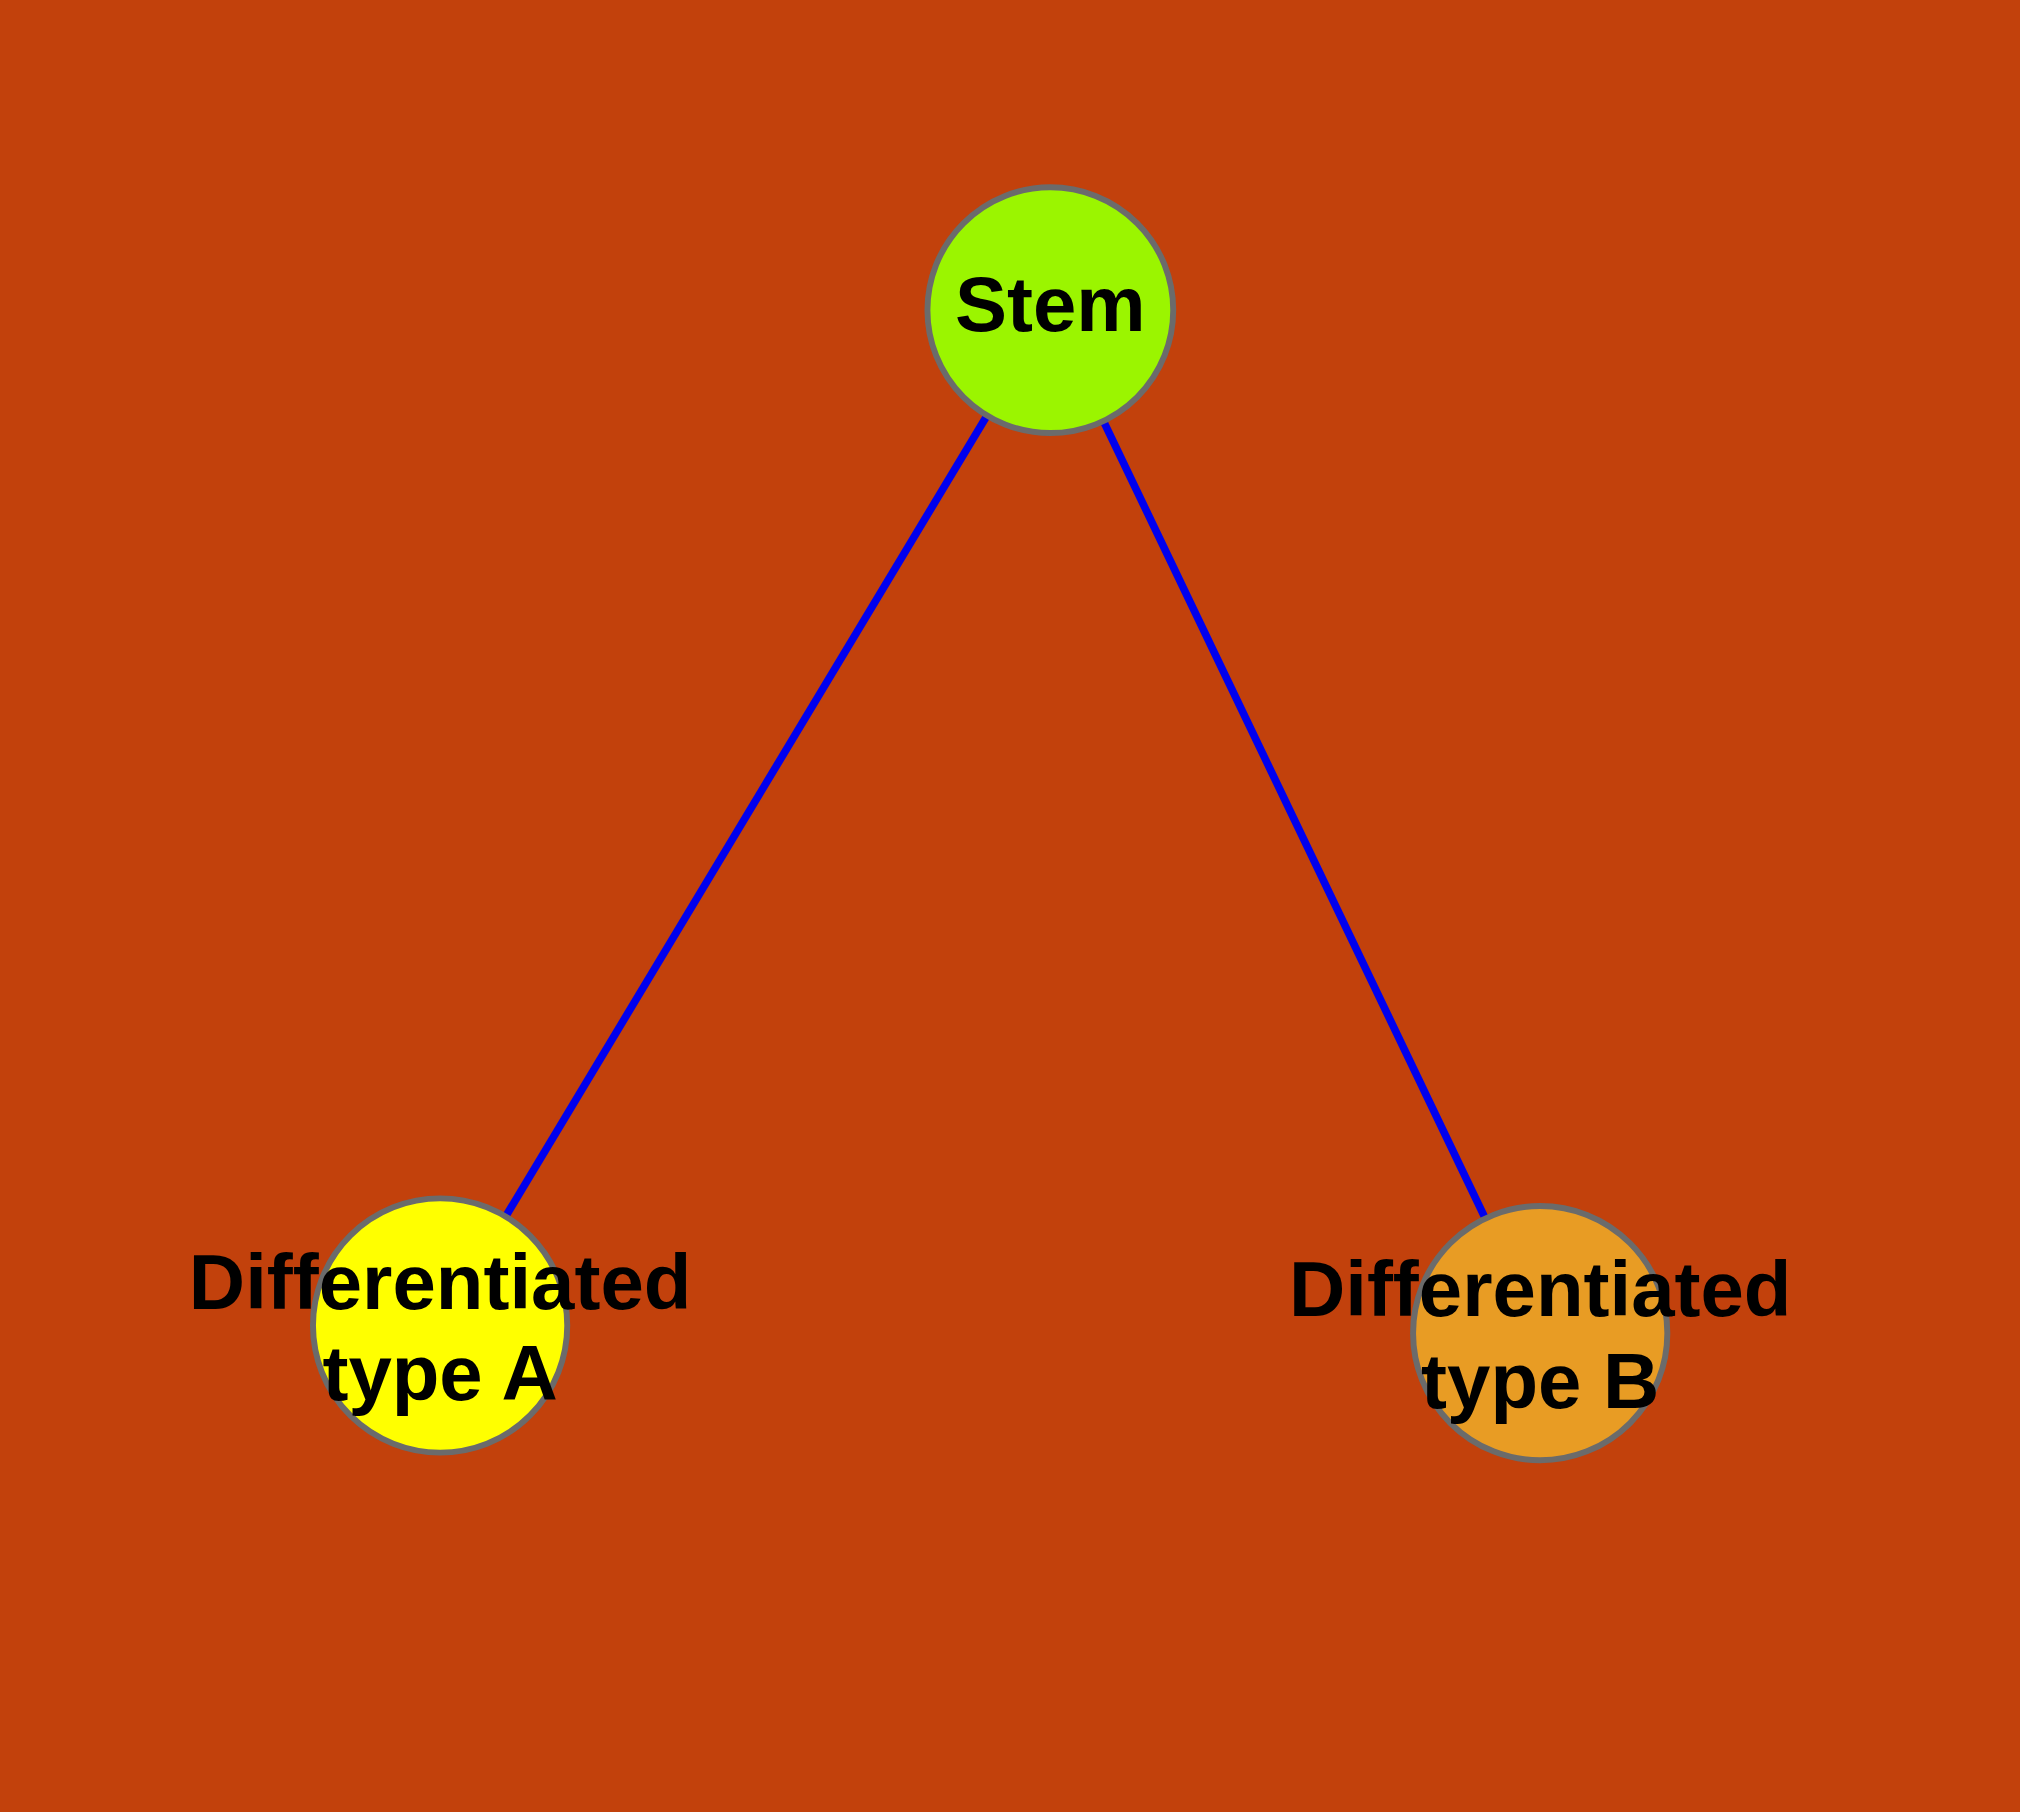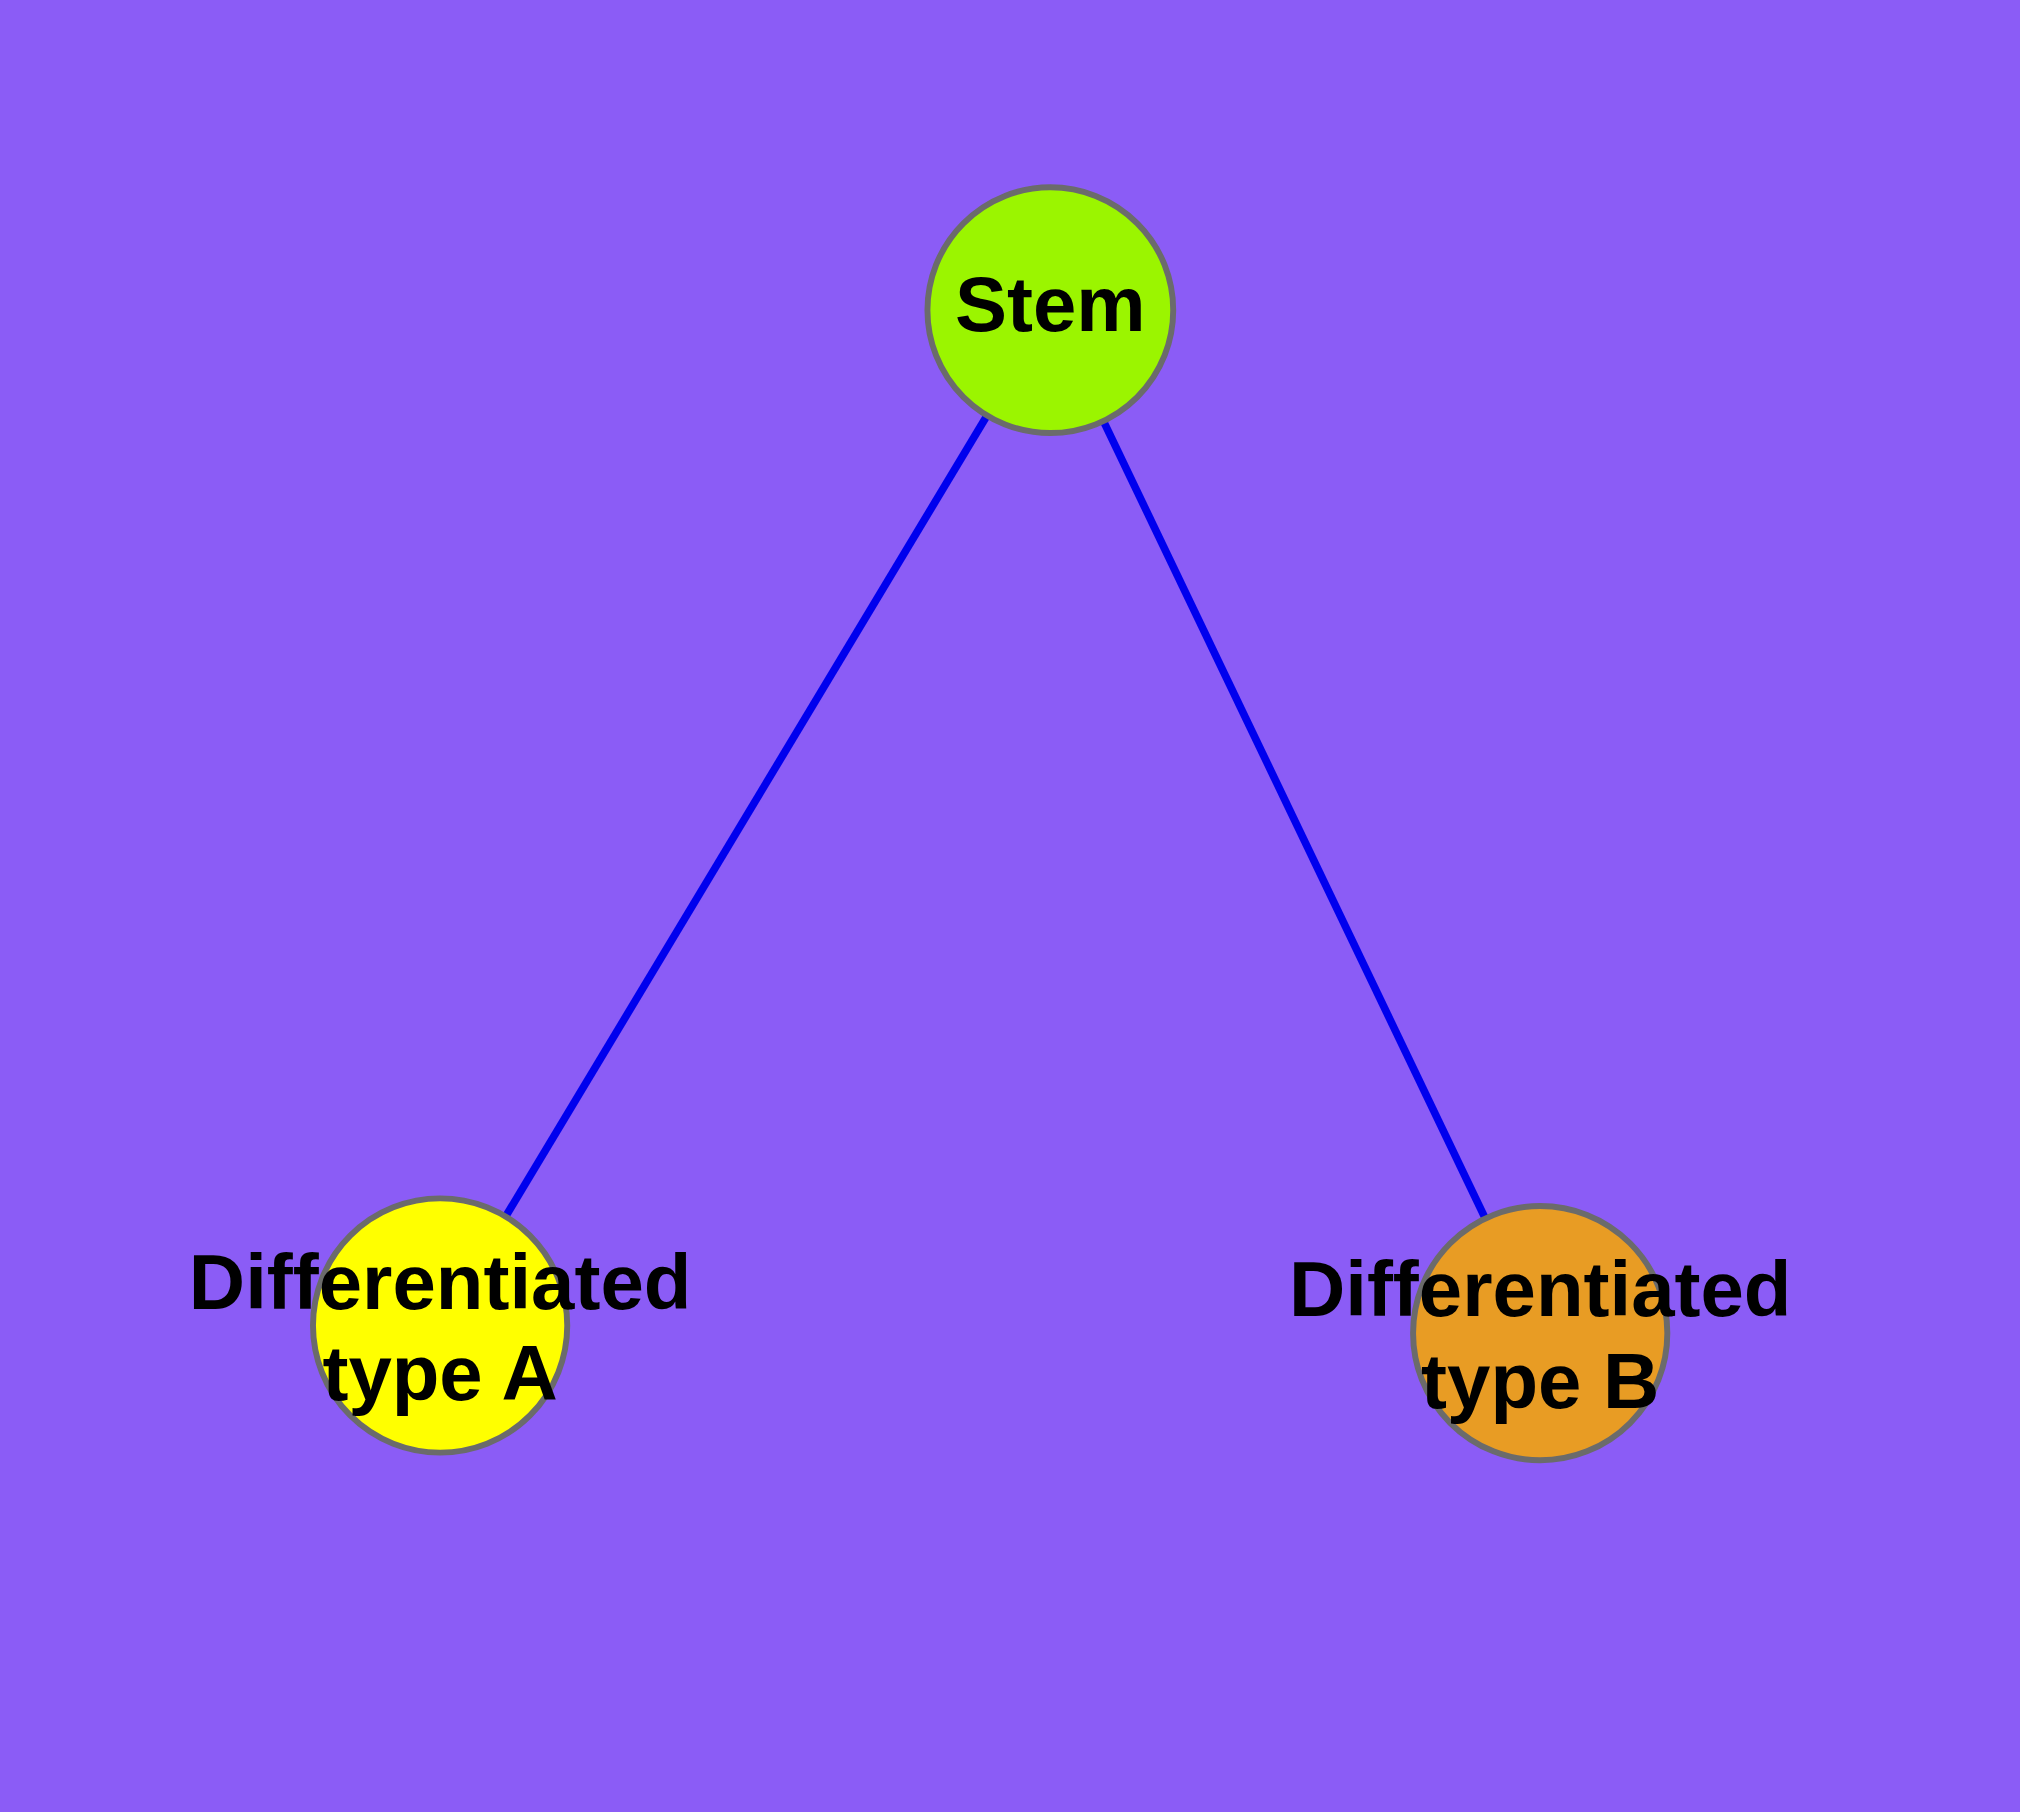--- a/index.html
+++ b/index.html
@@ -41,21 +41,21 @@
     fill: #000000;
     text-anchor: middle;
     dominant-baseline: auto;
     paint-order: normal;
     white-space: pre;
   }
 </style>
 </head>
 <body>
 
-<div id="canvas" style="width: 2021px; height: 1812px; background: #8b5cf6;">
+<div id="canvas" style="width: 2021px; height: 1812px; background: #c2410c;">
   <svg id="graph-svg" viewBox="0 0 2384 2138" xmlns="http://www.w3.org/2000/svg" style="width: 2021px; height: 1812px;">
 
     <g>
       <line class="edge-line" x1="1239" y1="366" x2="519" y2="1564" stroke="#0000ee" stroke-width="9"></line>
       <line class="edge-line" x1="1239" y1="366" x2="1817" y2="1573" stroke="#0000ee" stroke-width="9"></line>
     </g>
 
     <g>
       <g>
         <circle class="node-circle" cx="1239" cy="366" r="145" fill="#9bf500" stroke="#6b6b6b" stroke-width="7"></circle>

